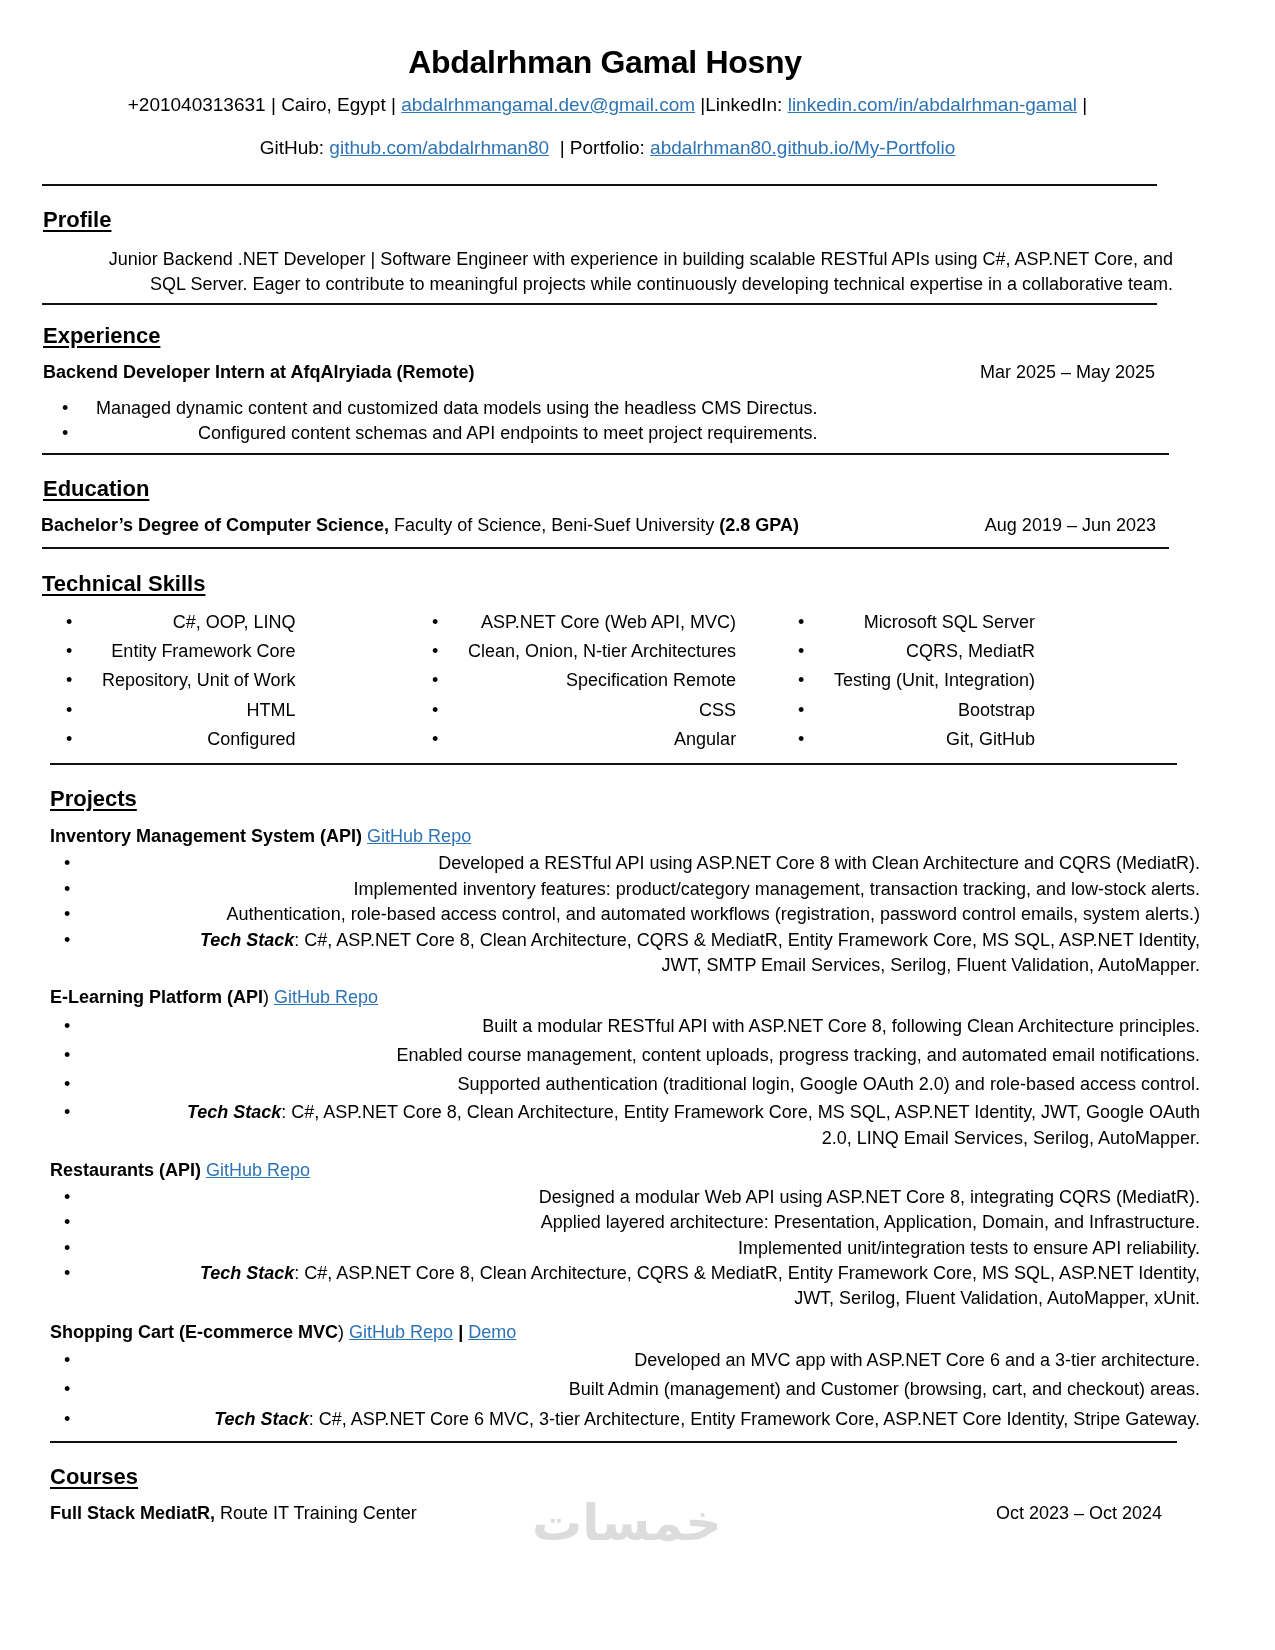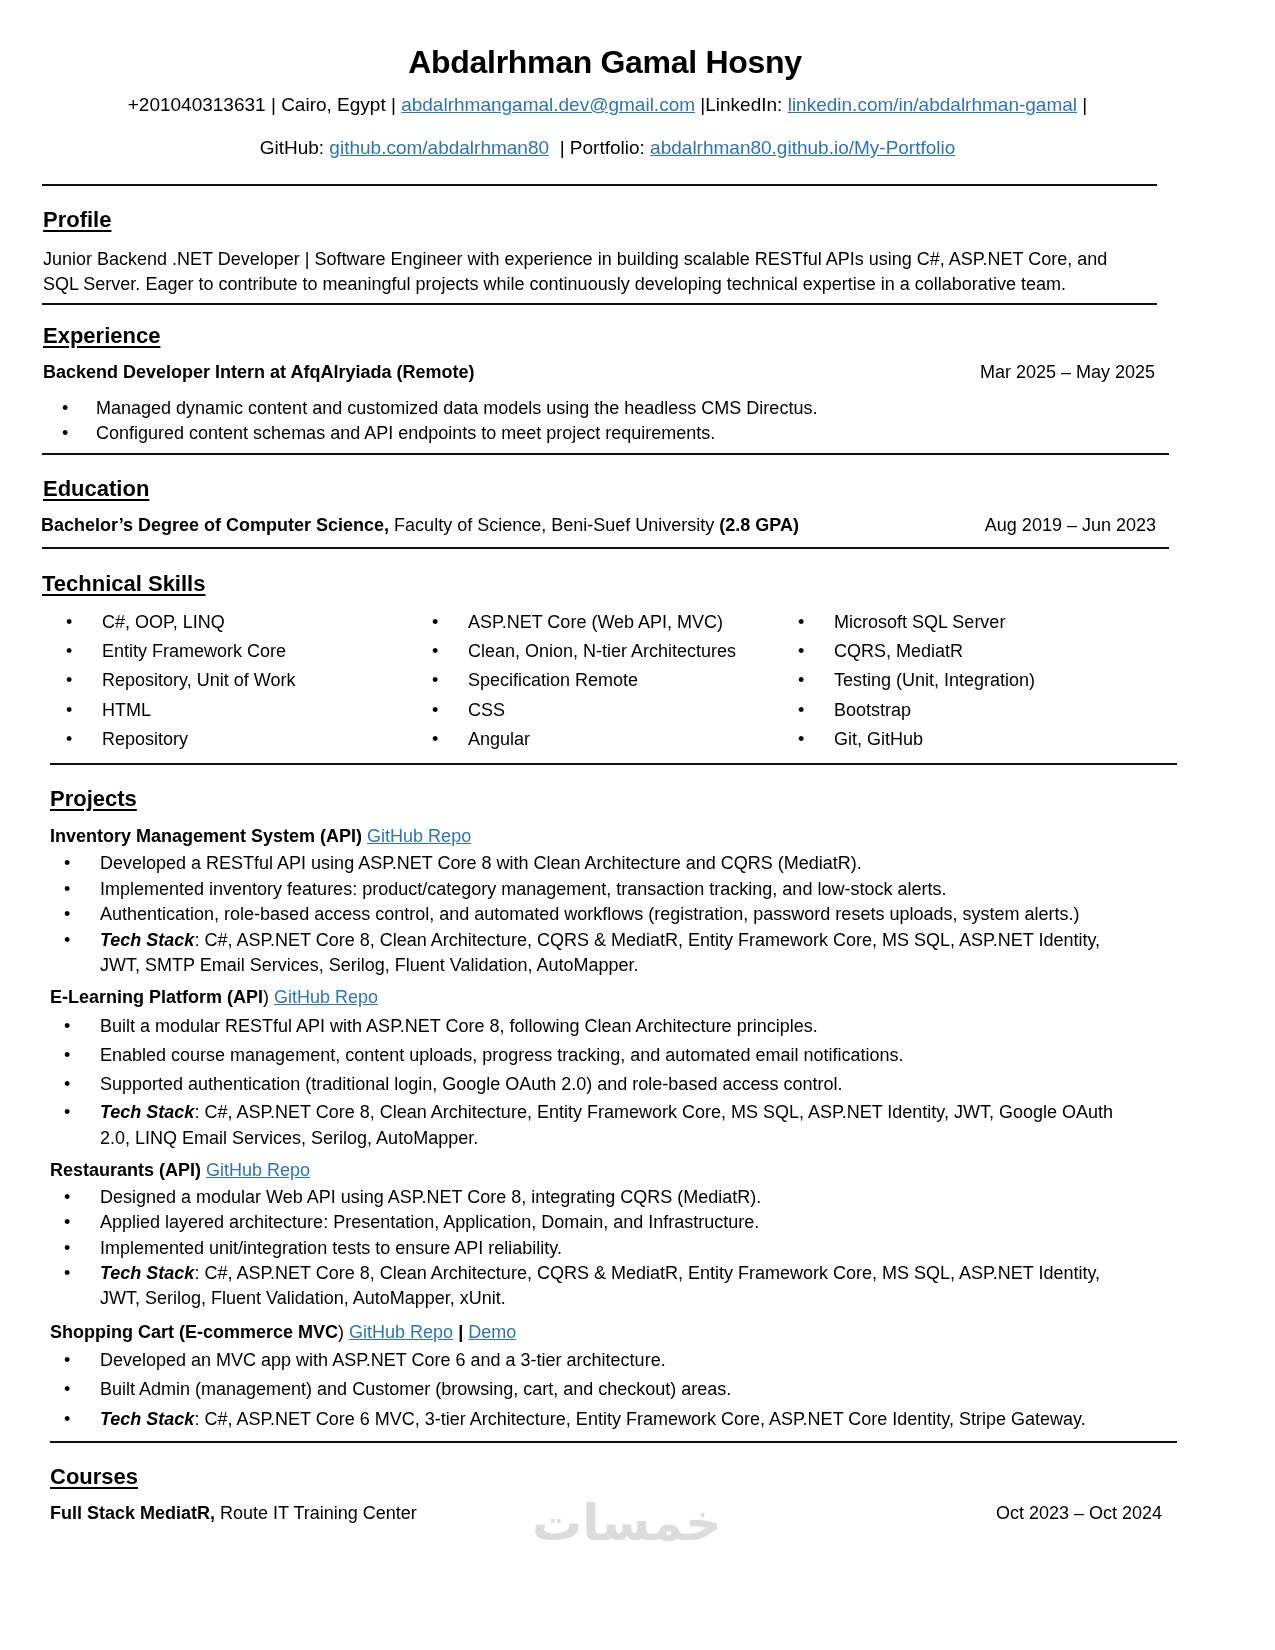--- a/index.html
+++ b/index.html
@@ -1,17 +1,17 @@
 <!DOCTYPE html>
 <html><head>
 <meta charset="utf-8">
 <style>
   html, body { margin: 0; padding: 0; background: #ffffff; }
   body { width: 1275px; height: 1650px; position: relative; overflow: hidden; color: #000; }
-  .cal { font-family: "Liberation Sans", "DejaVu Sans", sans-serif; }
+  .cal { font-family: "Liberation Sans", "DejaVu Sans", sans-serif; text-align: right; }
   .arial { font-family: "Liberation Sans", sans-serif; }
   .abs { position: absolute; }
   .name { left: 0; width: 1210px; top: 44px; text-align: center; font-size: 32px; font-weight: bold; letter-spacing: -0.3px; }
   .contact { left: 0; width: 1215px; text-align: center; font-size: 19px; }
   a.lnk { color: #2E74B5; text-decoration: underline; }
   .rule { height: 2px; background: #111; }
   .hdr { font-size: 22px; font-weight: bold; text-decoration: underline; text-underline-offset: 3px; }
   .body-txt { font-size: 18px; line-height: 25px; }
   .role { font-size: 18px; font-weight: bold; }
   .date { font-size: 18px; text-align: right; }
@@ -73,21 +73,21 @@
 <div class="abs date arial" style="left:900px; width:256px; top:515px;">Aug 2019 – Jun 2023</div>
 <div class="abs rule" style="left:42px; width:1127px; top:547px;"></div>
 
 <div class="abs hdr arial" style="left:42px; top:571px;">Technical Skills</div>
 
 <ul class="skills-col bul cal" style="left:102px; top:608px;">
   <li><span class="dot">•</span><span>C#, OOP,  LINQ</span></li>
   <li><span class="dot">•</span><span>Entity Framework Core</span></li>
   <li><span class="dot">•</span><span>Repository, Unit of Work</span></li>
   <li><span class="dot">•</span><span>HTML</span></li>
-  <li><span class="dot">•</span><span>Repository</span></li>
+  <li><span class="dot">•</span><span>Configured</span></li>
 </ul>
 <ul class="skills-col bul cal" style="left:468px; top:608px;">
   <li><span class="dot">•</span><span>ASP.NET Core (Web API, MVC)</span></li>
   <li><span class="dot">•</span><span>Clean, Onion, N-tier  Architectures</span></li>
   <li><span class="dot">•</span><span>Specification Remote</span></li>
   <li><span class="dot">•</span><span>CSS</span></li>
   <li><span class="dot">•</span><span>Angular</span></li>
 </ul>
 <ul class="skills-col bul cal" style="left:834px; top:608px;">
   <li><span class="dot">•</span><span>Microsoft SQL Server</span></li>
@@ -100,21 +100,21 @@
 
 <div class="abs hdr arial" style="left:50px; top:786px;">Projects</div>
 
 <div class="abs proj-title arial" style="left:50px; top:826px;">
   <b>Inventory Management System (API)</b>
   <a class="lnk">GitHub Repo</a>
 </div>
 <ul class="abs bul cal" style="left:100px; top:851px; line-height:25.5px; width:1100px;">
   <li><span class="dot">•</span><span>Developed a RESTful API using ASP.NET Core 8 with Clean Architecture and CQRS (MediatR).</span></li>
   <li><span class="dot">•</span><span>Implemented inventory features: product/category management, transaction tracking, and low-stock alerts.</span></li>
-  <li><span class="dot">•</span><span>Authentication, role-based access control, and automated workflows (registration, password resets uploads, system alerts.)</span></li>
+  <li><span class="dot">•</span><span>Authentication, role-based access control, and automated workflows (registration, password control emails, system alerts.)</span></li>
   <li><span class="dot">•</span><b><i>Tech Stack</i></b><span>: C#, ASP.NET Core 8, Clean Architecture, CQRS &amp; MediatR, Entity Framework Core, MS SQL, ASP.NET Identity,</span><br><span>JWT, SMTP Email Services, Serilog, Fluent Validation, AutoMapper.</span></li>
 </ul>
 
 <div class="abs proj-title arial" style="left:50px; top:987px;">
   <b>E-Learning Platform (API</b><span>)</span>
   <a class="lnk">GitHub Repo</a>
 </div>
 <ul class="abs bul cal" style="left:100px; top:1012px; line-height:29px; width:1100px;">
   <li><span class="dot">•</span><span>Built a modular RESTful API with ASP.NET Core 8, following Clean Architecture principles.</span></li>
   <li><span class="dot">•</span><span>Enabled course management, content uploads, progress tracking, and automated email notifications.</span></li>

